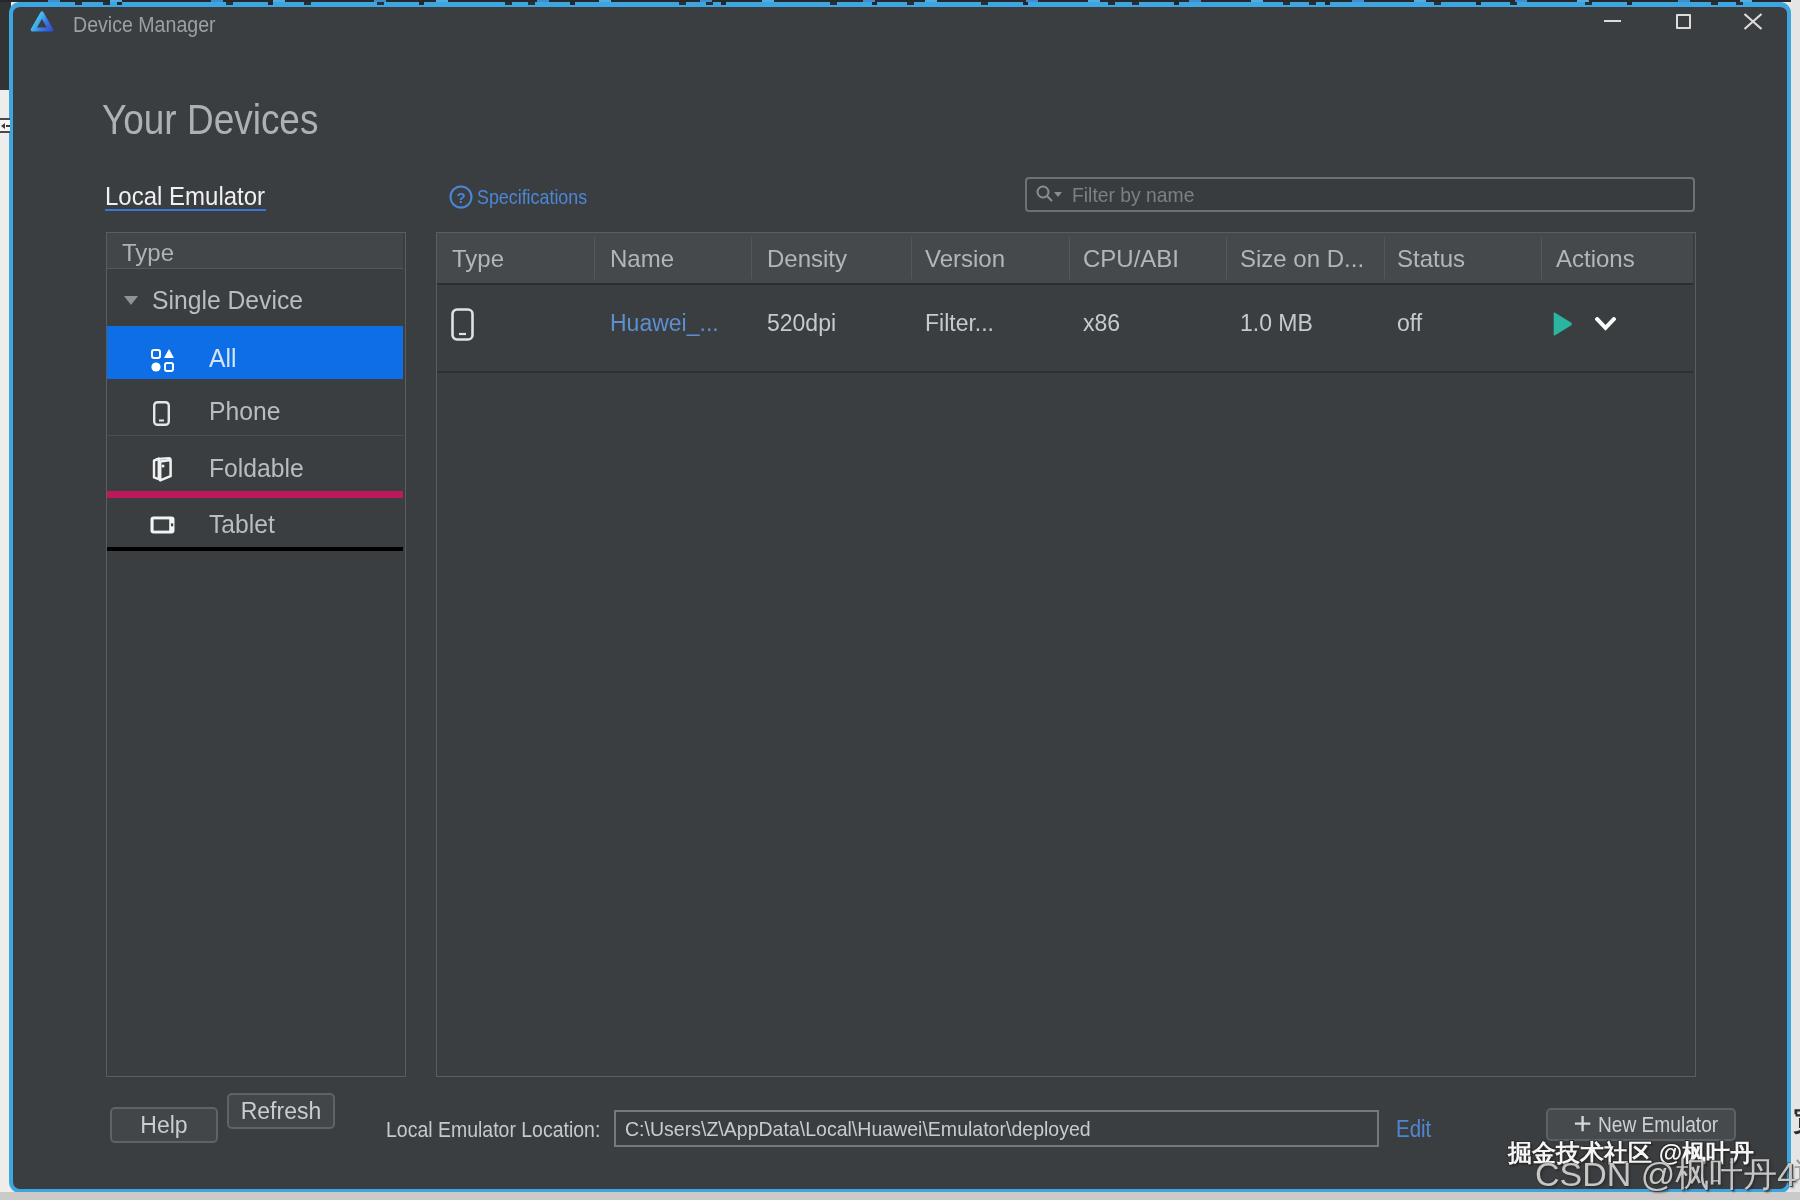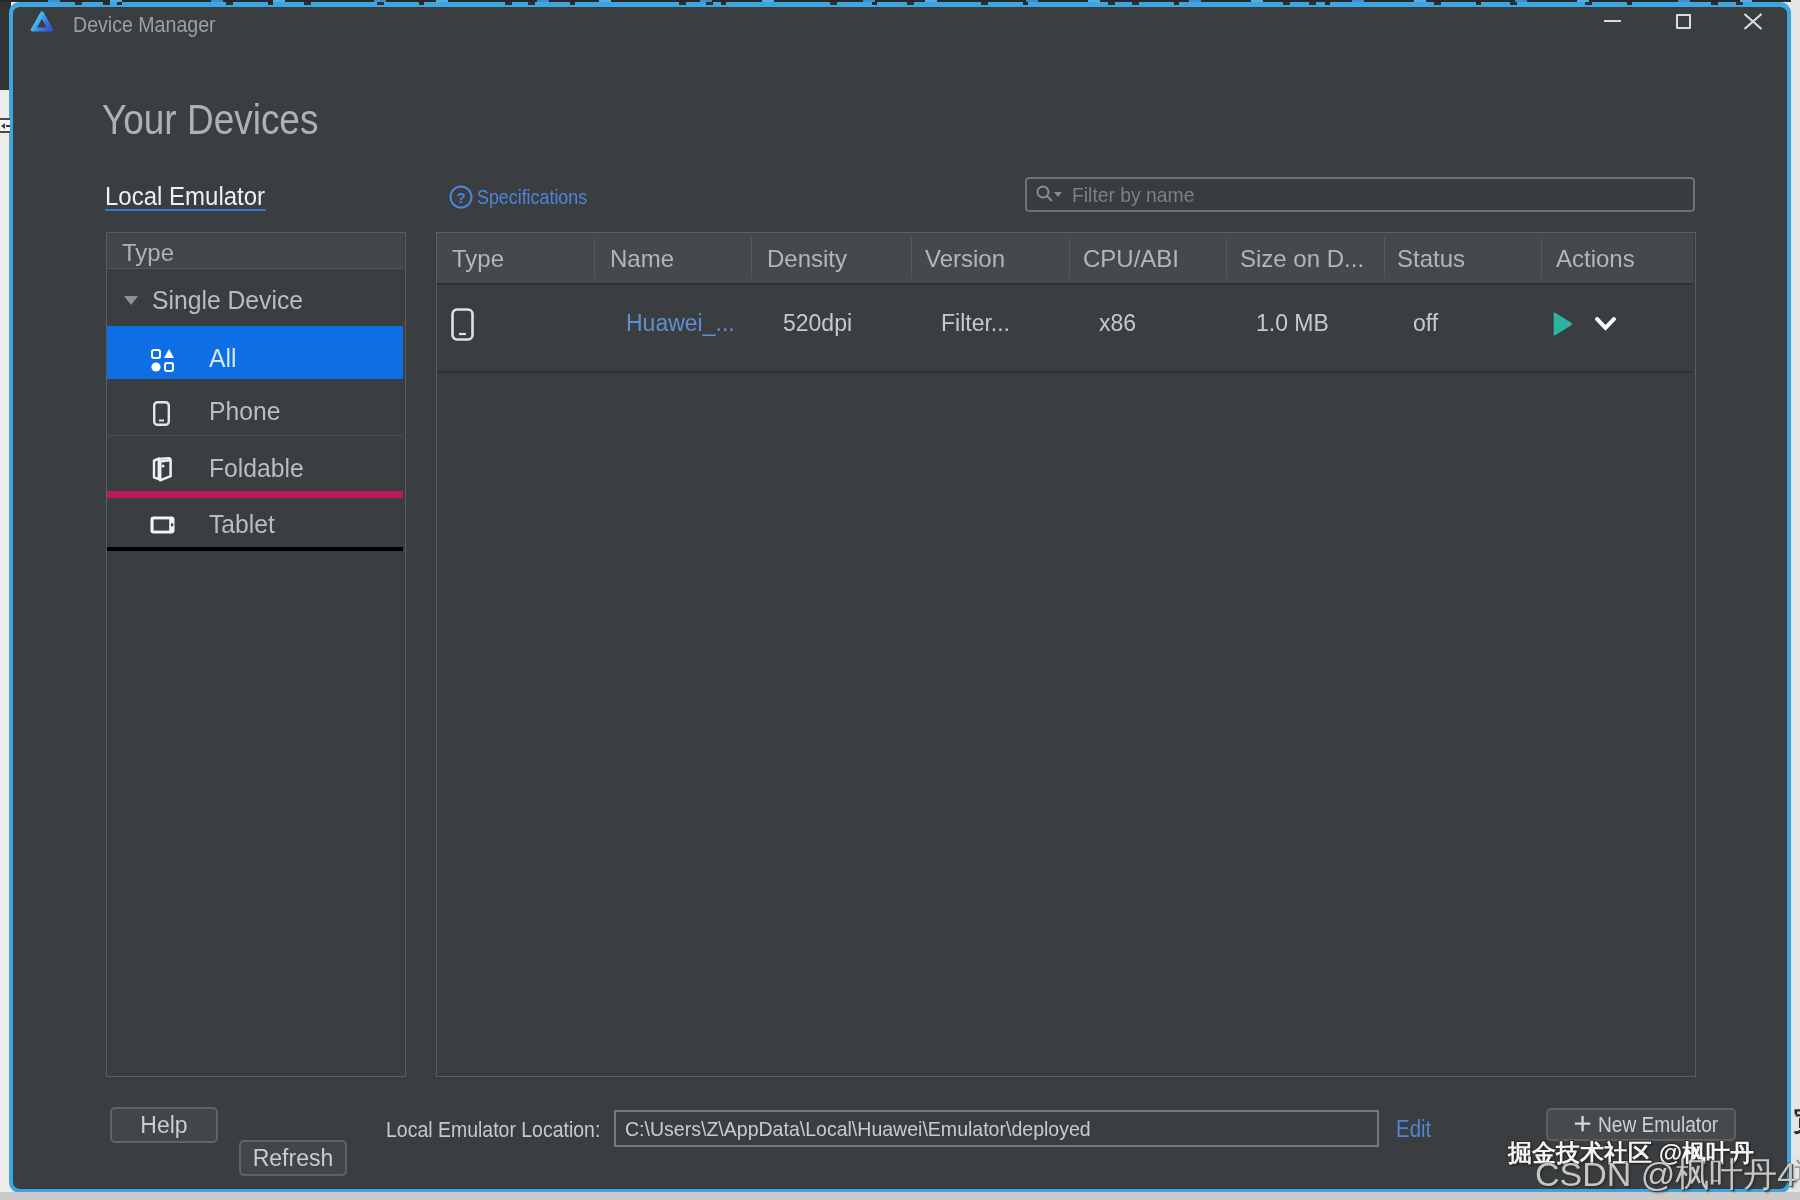--- a/index.html
+++ b/index.html
@@ -46,27 +46,27 @@
 #row-phone{top:379px;border-bottom:1px solid #4a4e50;height:56px;}
 #row-fold{top:436px;border-bottom:7px solid #be185d;height:55px;}
 #row-tab{top:492px;border-bottom:4px solid #000000;height:55px;}
 .lptxt{position:absolute;left:102px;top:19px;font-size:26px;color:#b9bdbf;transform:scaleX(0.95);transform-origin:0 0;white-space:nowrap;line-height:1;}
 #sdtri{position:absolute;left:17px;top:28px;width:0;height:0;border-top:9px solid #8f9396;border-left:7px solid transparent;border-right:7px solid transparent;}
 
 #tbl{left:436px;top:232px;width:1258px;height:843px;border:1px solid #5a5e61;}
 #thead{left:437px;top:233px;width:1256px;height:50px;background:#46494c;border-bottom:2px solid #2c2e30;}
 .th{position:absolute;top:12px;font-size:24px;color:#b2b6b9;}
 .tsep{position:absolute;top:4px;width:1px;height:42px;background:#55585a;}
-.td{position:absolute;top:310px;font-size:23px;color:#c6cacc;margin-left:16px;}
+.td{position:absolute;top:310px;font-size:23px;color:#c6cacc;}
 #rowline{left:437px;top:371px;width:1256px;height:2px;background:#2e3133;}
 
 .btn{border:2px solid #606365;border-radius:5px;background:#434649;color:#c9cdcf;
  font-size:23px;text-align:center;line-height:32px;}
 #b-help{left:110px;top:1107px;width:104px;height:32px;}
-#b-refresh{left:227px;top:1140px;width:104px;height:32px;margin-left:12px;}
+#b-refresh{left:227px;top:1093px;width:104px;height:32px;}
 #loclab{left:386px;top:1117px;font-size:22px;color:#c6c9cb;transform:scaleX(0.885);transform-origin:0 0;}
 #locbox{left:614px;top:1110px;width:761px;height:33px;border:2px solid #75797b;background:#3b3e40;}
 #loctxt{left:625px;top:1117px;font-size:21px;color:#c9ccce;transform:scaleX(0.93);transform-origin:0 0;white-space:nowrap;}
 #edit{left:1396px;top:1116px;font-size:23px;color:#4f87d2;transform:scaleX(0.89);transform-origin:0 0;}
 #b-new{left:1502px;top:1108px;width:186px;height:29px;background:#474a4d;border:2px solid #5e6163;border-radius:5px;margin-left:44px;}
 #newtxt{position:absolute;left:50px;top:2px;font-size:22px;color:#ccd0d2;white-space:nowrap;transform:scaleX(0.87);transform-origin:0 0;}
 
 #wm1{left:1508px;top:1141px;font-size:24px;font-weight:bold;color:#f5f5f5;white-space:nowrap;line-height:1;
  text-shadow:1px 1px 0 #2c2c2c,-1px -1px 0 #2c2c2c,1px -1px 0 #2c2c2c,-1px 1px 0 #2c2c2c,2px 2px 1px #2c2c2c;}
 #wm2{left:1535px;top:1157px;font-size:34px;color:rgba(206,206,206,0.95);white-space:nowrap;line-height:1.05;

